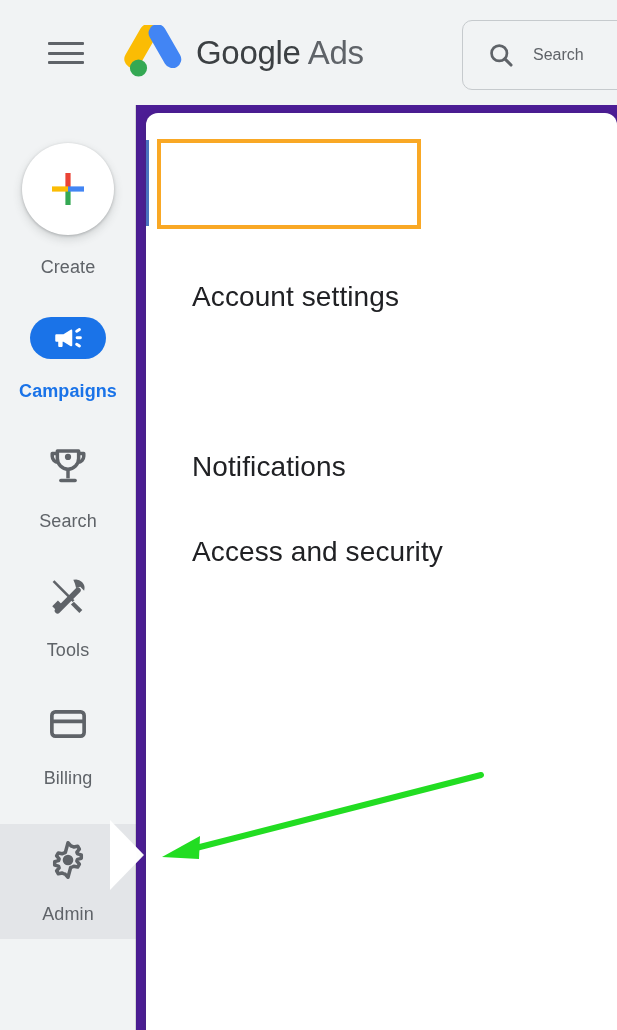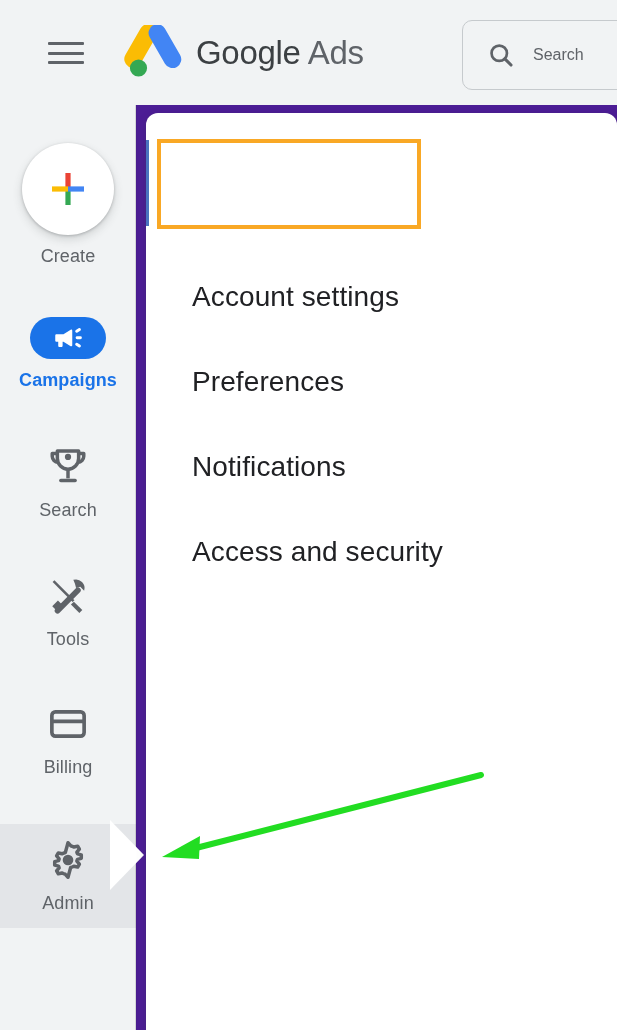--- a/index.html
+++ b/index.html
@@ -108,21 +108,21 @@
     position: absolute;
     left: 0;
     width: 136px;
     display: flex;
     flex-direction: column;
     align-items: center;
     cursor: pointer;
     user-select: none;
   }
   .rail-label {
-    margin-top: 11px;
+    margin-top: 22px;
     font-size: 18px;
     color: #5f6368;
     letter-spacing: .1px;
     white-space: nowrap;
   }
 
   .create-circle {
     width: 92px; height: 92px;
     border-radius: 50%;
     background: #ffffff;
@@ -323,23 +323,20 @@
   </svg>
 
   <div class="panel">
 
     <div class="active-bar"></div>
 
     <div class="menu-item" style="top:156px;">
       <span class="mtext">Account settings</span>
     </div>
 
-    <div class="menu-item" style="top:241px;">
-      <span class="mtext">Preferences</span>
-    </div>
 
     <div class="menu-item" style="top:326px;">
       <span class="mtext">Notifications</span>
     </div>
 
     <div class="menu-item" style="top:411px;">
       <span class="mtext">Access and security</span>
     </div>
   </div>
 

